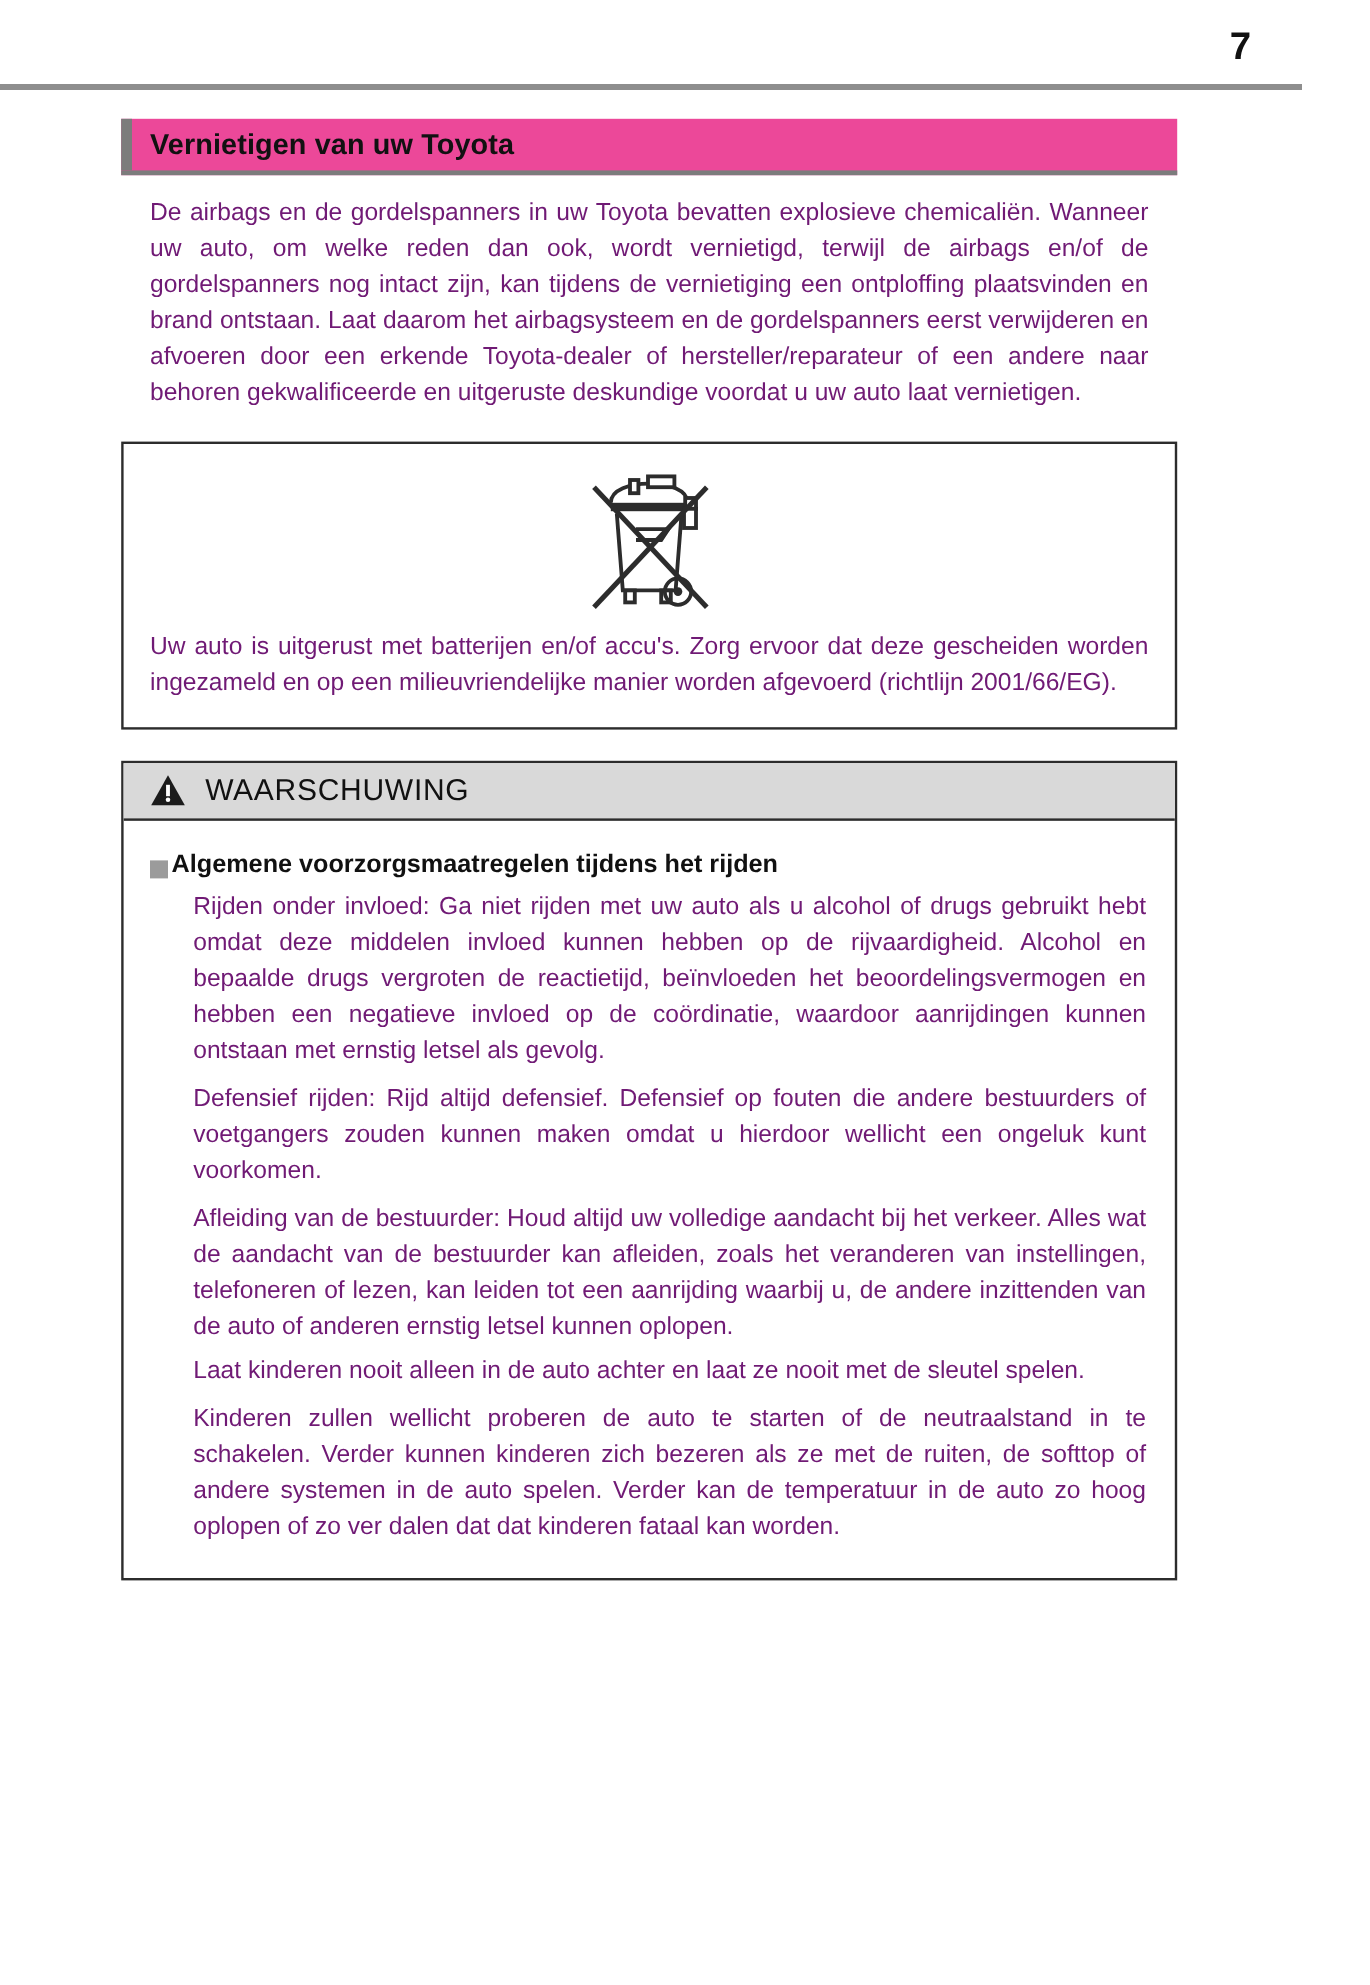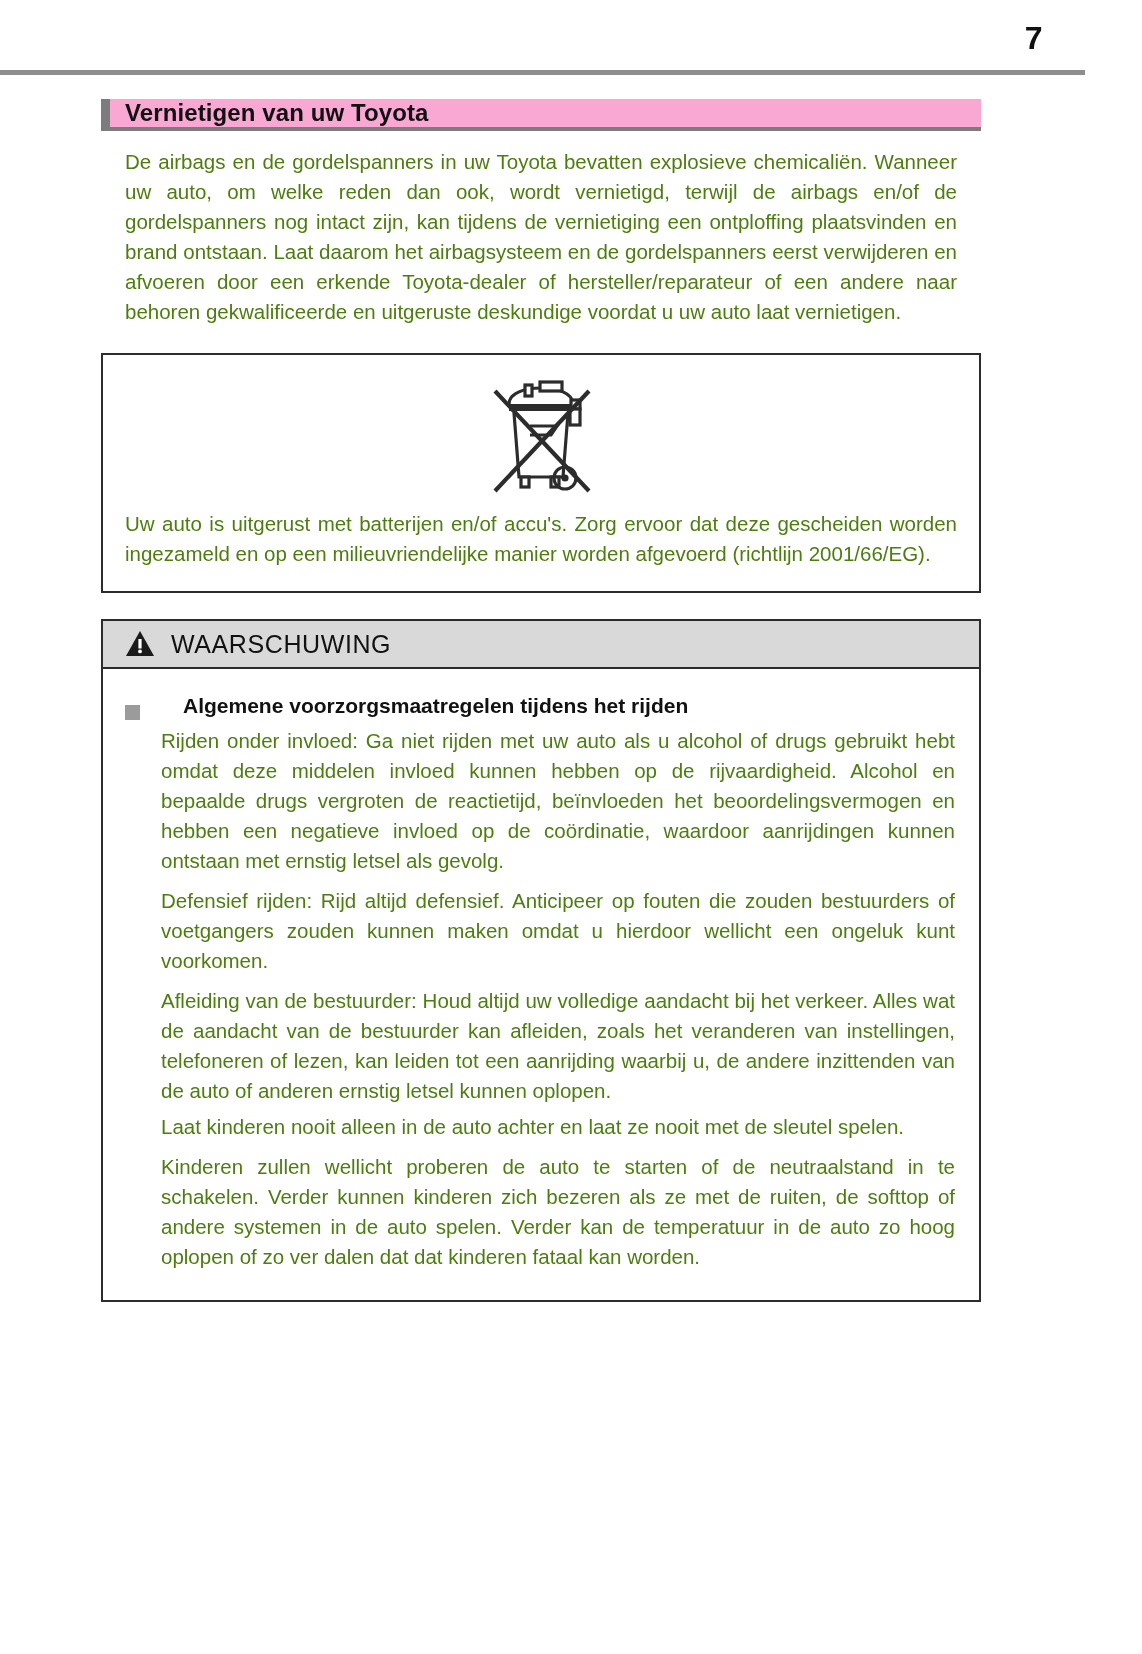--- a/index.html
+++ b/index.html
@@ -48,22 +48,22 @@
   .content {
     position: absolute;
     left: 101px;
     top: 99px;
     width: 880px;
   }
 
   
   .section-bar {
     position: relative;
-    height: 32px;
-    background: #f9a8d4;
+    height: 47px;
+    background: #ec4899;
     border-bottom: 4px solid #7c7c7c;
     display: flex;
     align-items: center;
     box-sizing: border-box;
   }
   .section-bar::before {
     content: "";
     position: absolute;
     left: 0;
     top: 0;
@@ -84,21 +84,21 @@
   .intro {
     margin-top: 16px;
     padding: 0 24px 0 24px;
   }
   p.body {
     margin: 0;
     font-size: 20.5px;
     line-height: 30px;
     text-align: justify;
     text-justify: inter-word;
-    color: #4d7c0f;
+    color: #701a75;
     hyphens: manual;
   }
 
   
   .weee-box {
     margin-top: 26px;
     border: 2px solid #2c2c2c;
     box-sizing: border-box;
     padding: 16px 22px 22px 22px;
   }
@@ -134,24 +134,23 @@
     font-size: 25px;
     letter-spacing: 0.6px;
     color: #111;
   }
   .warning-body {
     padding: 18px 22px 26px 22px;
   }
 
   .subhead {
     display: flex;
-    align-items: flex-end;
+    align-items: center;
     margin-top: 4px;
     margin-bottom: 6px;
-    gap: 40px;
   }
   .subhead-marker {
     width: 15px;
     height: 15px;
     background: #9b9b9b;
     flex: 0 0 15px;
     margin-top: 8px;
   }
   .subhead-text {
     font-size: 21px;
@@ -237,21 +236,21 @@
     </div>
 
     <div class="warning-body">
 
       <div class="sub-group">
         <div class="subhead">
           <span class="subhead-marker"></span>
           <span class="subhead-text">Algemene voorzorgsmaatregelen tijdens het rijden</span>
         </div>
         <p class="body">Rijden onder invloed: Ga niet rijden met uw auto als u alcohol of drugs gebruikt hebt omdat deze middelen invloed kunnen hebben op de rijvaardigheid. Alcohol en bepaalde drugs vergroten de reactietijd, beïnvloeden het beoordelingsvermogen en hebben een negatieve invloed op de coördinatie, waardoor aanrijdingen kunnen ontstaan met ernstig letsel als gevolg.</p>
-        <p class="body">Defensief rijden: Rijd altijd defensief. Anticipeer op fouten die zouden bestuurders of voetgangers zouden kunnen maken omdat u hierdoor wellicht een ongeluk kunt voorkomen.</p>
+        <p class="body">Defensief rijden: Rijd altijd defensief. Defensief op fouten die andere bestuurders of voetgangers zouden kunnen maken omdat u hierdoor wellicht een ongeluk kunt voorkomen.</p>
         <p class="body">Afleiding van de bestuurder: Houd altijd uw volledige aandacht bij het verkeer. Alles wat de aandacht van de bestuurder kan afleiden, zoals het veranderen van instellingen, telefoneren of lezen, kan leiden tot een aanrijding waarbij u, de andere inzittenden van de auto of anderen ernstig letsel kunnen oplopen.</p>
       </div>
 
       <div class="sub-group">
         <p class="body">Laat kinderen nooit alleen in de auto achter en laat ze nooit met de sleutel spelen.</p>
         <p class="body">Kinderen zullen wellicht proberen de auto te starten of de neutraalstand in te schakelen. Verder kunnen kinderen zich bezeren als ze met de ruiten, de softtop of andere systemen in de auto spelen. Verder kan de temperatuur in de auto zo hoog oplopen of zo ver dalen dat dat kinderen fataal kan worden.</p>
       </div>
 
     </div>
   </div>

